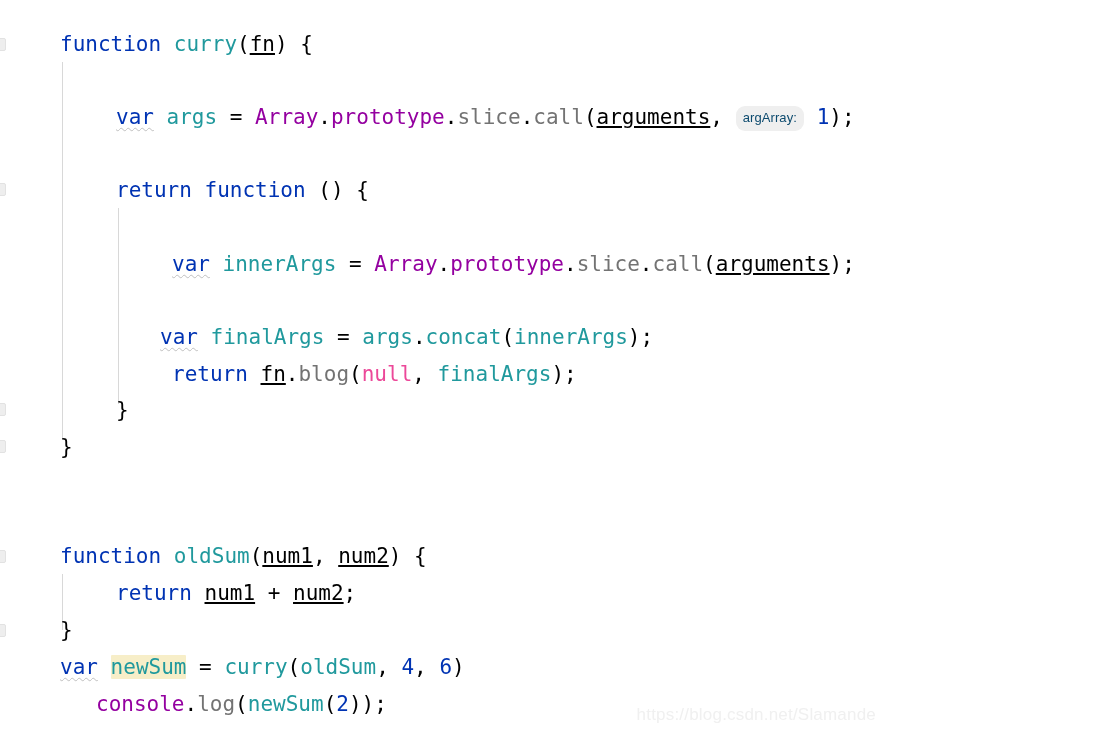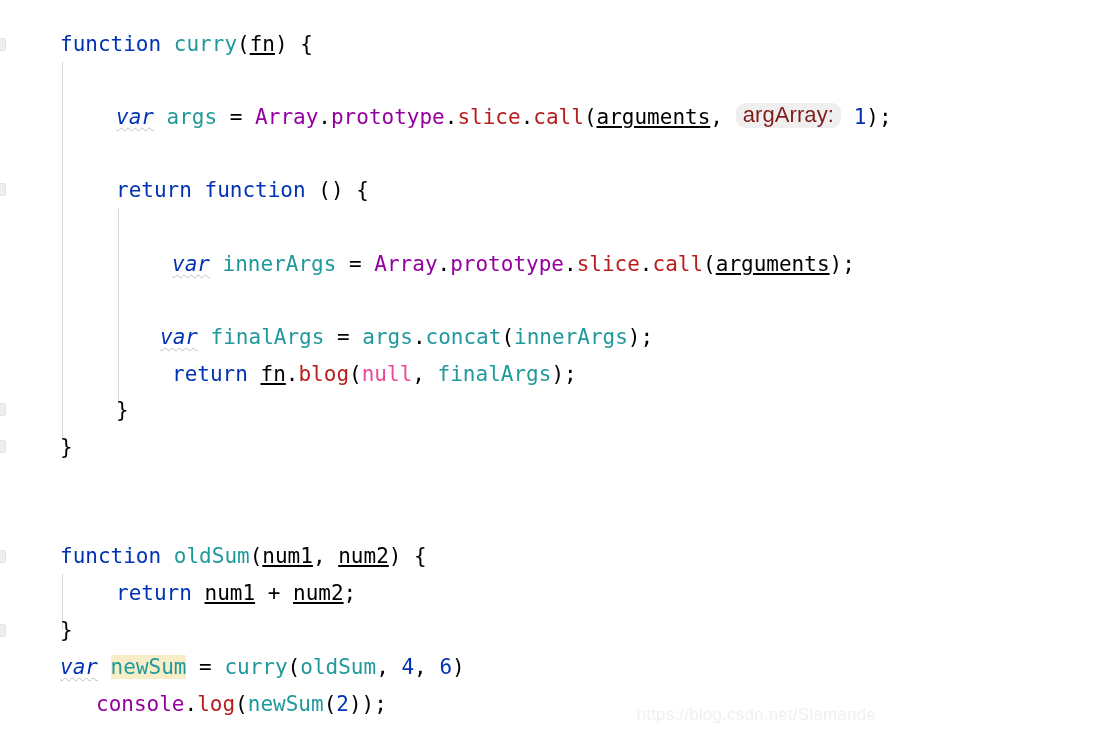--- a/index.html
+++ b/index.html
@@ -51,55 +51,54 @@
     font-size: 21px;
     letter-spacing: 0px;
     color: #000000;
   }
 
   
   .t-kw       { color: #0033b3; }           
   .t-plain    { color: #000000; }
   .t-ident    { color: #20999d; }           
   .t-class    { color: #9400a0; }           
-  .t-method   { color: #b91c1c; text-align: right; }           
+  .t-method   { color: #737373; text-align: right; }           
   .t-const    { color: #0033b3; }           
   .t-null     { color: #ec4899; }           
 
   
   .u-solid {
     text-decoration: underline;
     text-decoration-color: #000000;
     text-underline-offset: 2px;
   }
 
   
   .u-wavy {
     position: relative;
     text-decoration: underline wavy #c0c0c0;
     text-underline-offset: 3px;
     text-decoration-thickness: 1px;
-    font-style: italic;
   }
 
   
   .hl-ident {
     background: #f7eec8;
     border-radius: 1px;
   }
 
   
   .inlay {
     display: inline-block;
     background: #efefef;
-    color: #7f1d1d;
+    color: #0c4a6e;
     border-radius: 9px;
     padding: 1px 7px 2px 7px;
     font-family: "Liberation Sans", sans-serif;
-    font-size: 22px;
+    font-size: 13px;
     line-height: 22px;
     vertical-align: 2px;
     letter-spacing: 0.1px;
   }
 
   
   .watermark {
     position: absolute;
     right: 14px;
     bottom: 6px;

